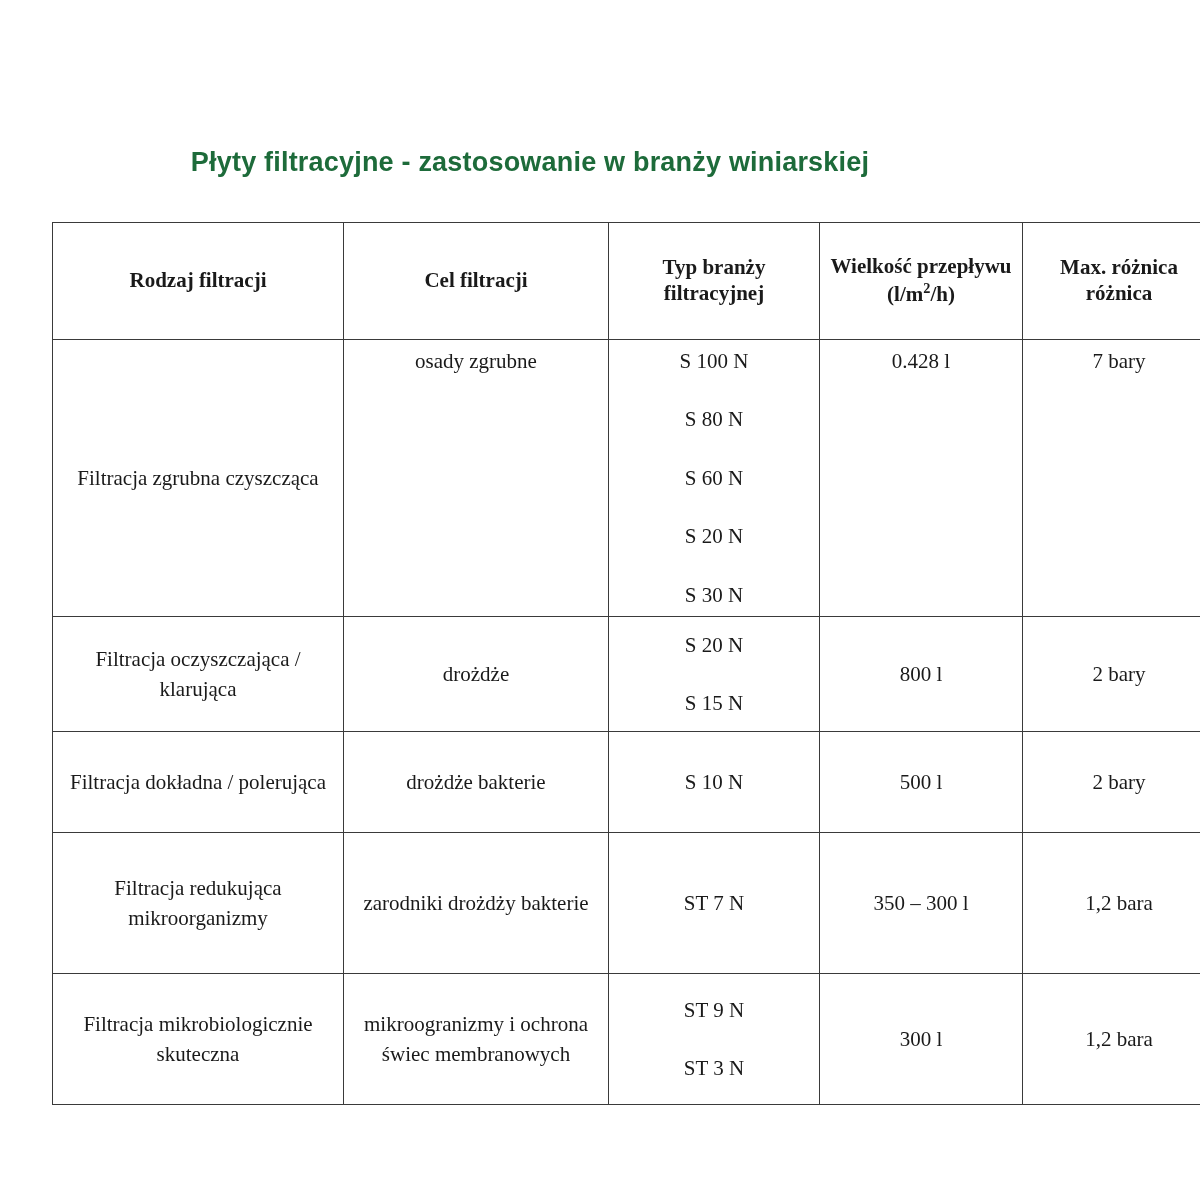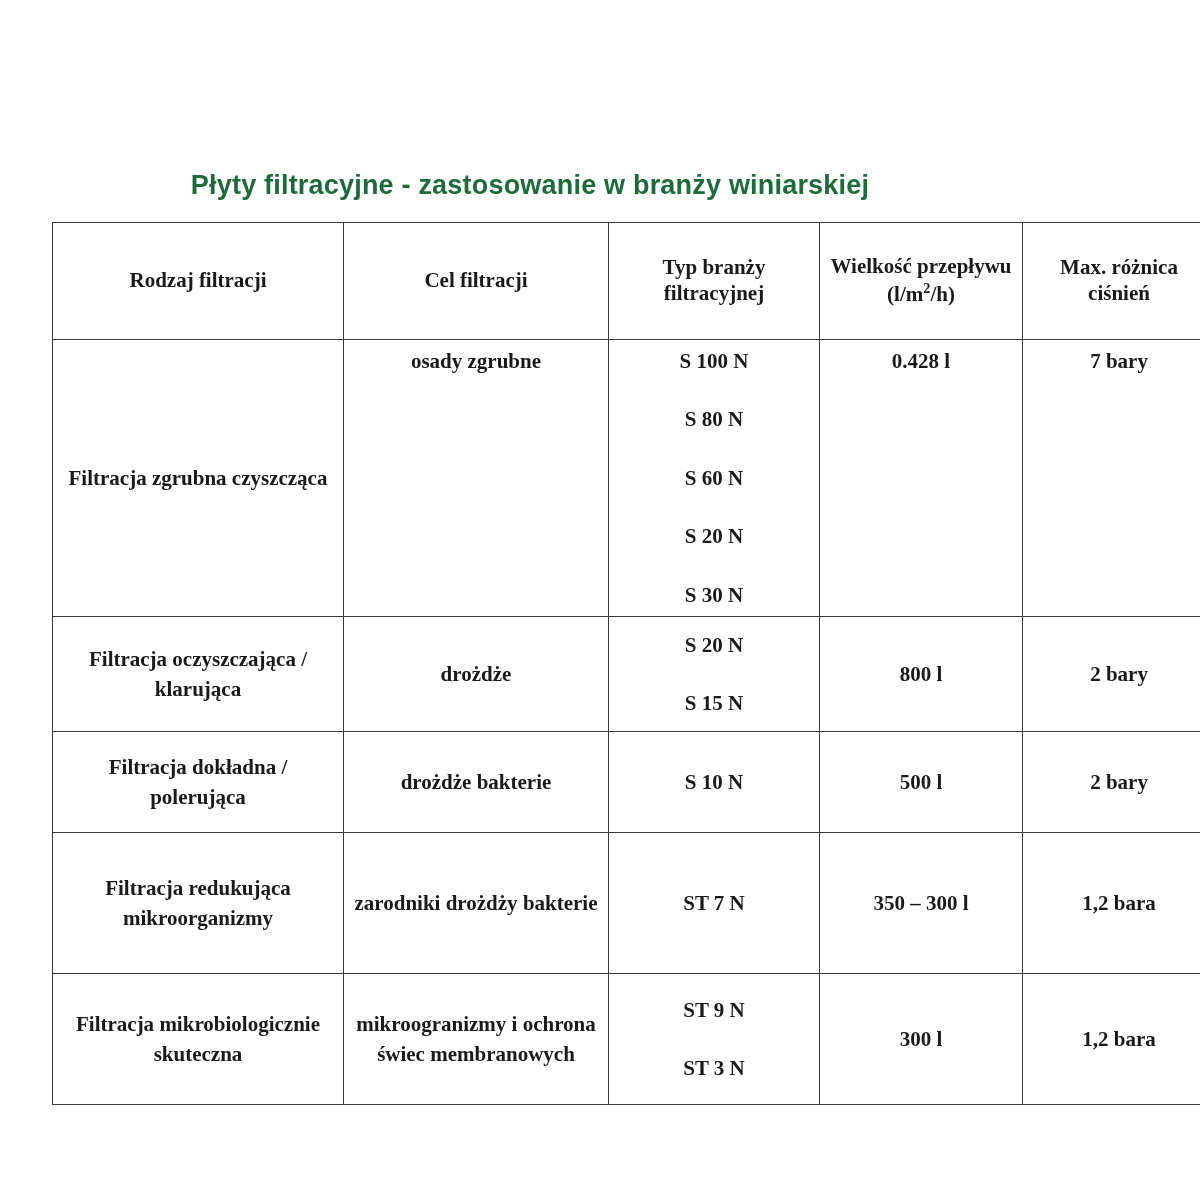--- a/index.html
+++ b/index.html
@@ -15,21 +15,21 @@
     overflow: hidden;
   }
   .page {
     position: relative;
     width: 1200px;
     height: 1200px;
     box-sizing: border-box;
   }
   .title {
     position: absolute;
-    top: 170px;
+    top: 147px;
     left: 0;
     width: 1060px;
     text-align: center;
     font-family: "Liberation Sans", sans-serif;
     font-weight: bold;
     font-size: 27px;
     letter-spacing: 0.2px;
     color: #1d6b3a;
   }
   .table-wrap {
@@ -53,21 +53,21 @@
   table.filter-table thead th {
     font-family: "Liberation Serif", serif;
     font-weight: bold;
     font-size: 21px;
     line-height: 1.22;
     height: 104px;
   }
   table.filter-table tbody td {
     font-size: 21px;
     line-height: 1.45;
-    font-weight: bold;
+    font-weight: normal;
   }
   .col-1 { width: 278px; }
   .col-2 { width: 252px; }
   .col-3 { width: 198px; }
   .col-4 { width: 190px; }
   .col-5 { width: 180px; }
 
   .cell-lines span {
     display: block;
   }
@@ -103,21 +103,21 @@
             <span>Typ branży</span>
             <span>filtracyjnej</span>
           </th>
           <th class="col-4">
             <span>Wielkość</span>
             <span>przepływu</span>
             <span><span>(l/m</span><sup>2</sup><span>/h)</span></span>
           </th>
           <th class="col-5">
             <span>Max. różnica</span>
-            <span>ciśnień</span>
+            <span>różnica</span>
           </th>
         </tr>
       </thead>
       <tbody>
 
         <tr class="row-1">
           <td class="col-1 cell-tight">
             <span>Filtracja zgrubna</span>
             <span>czyszcząca</span>
           </td>

